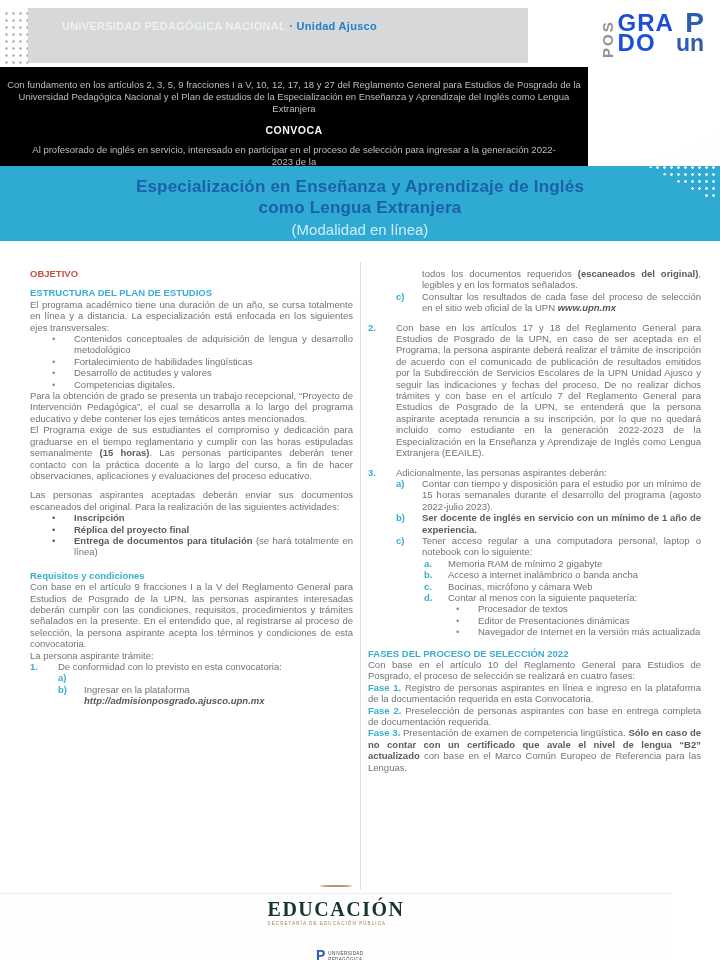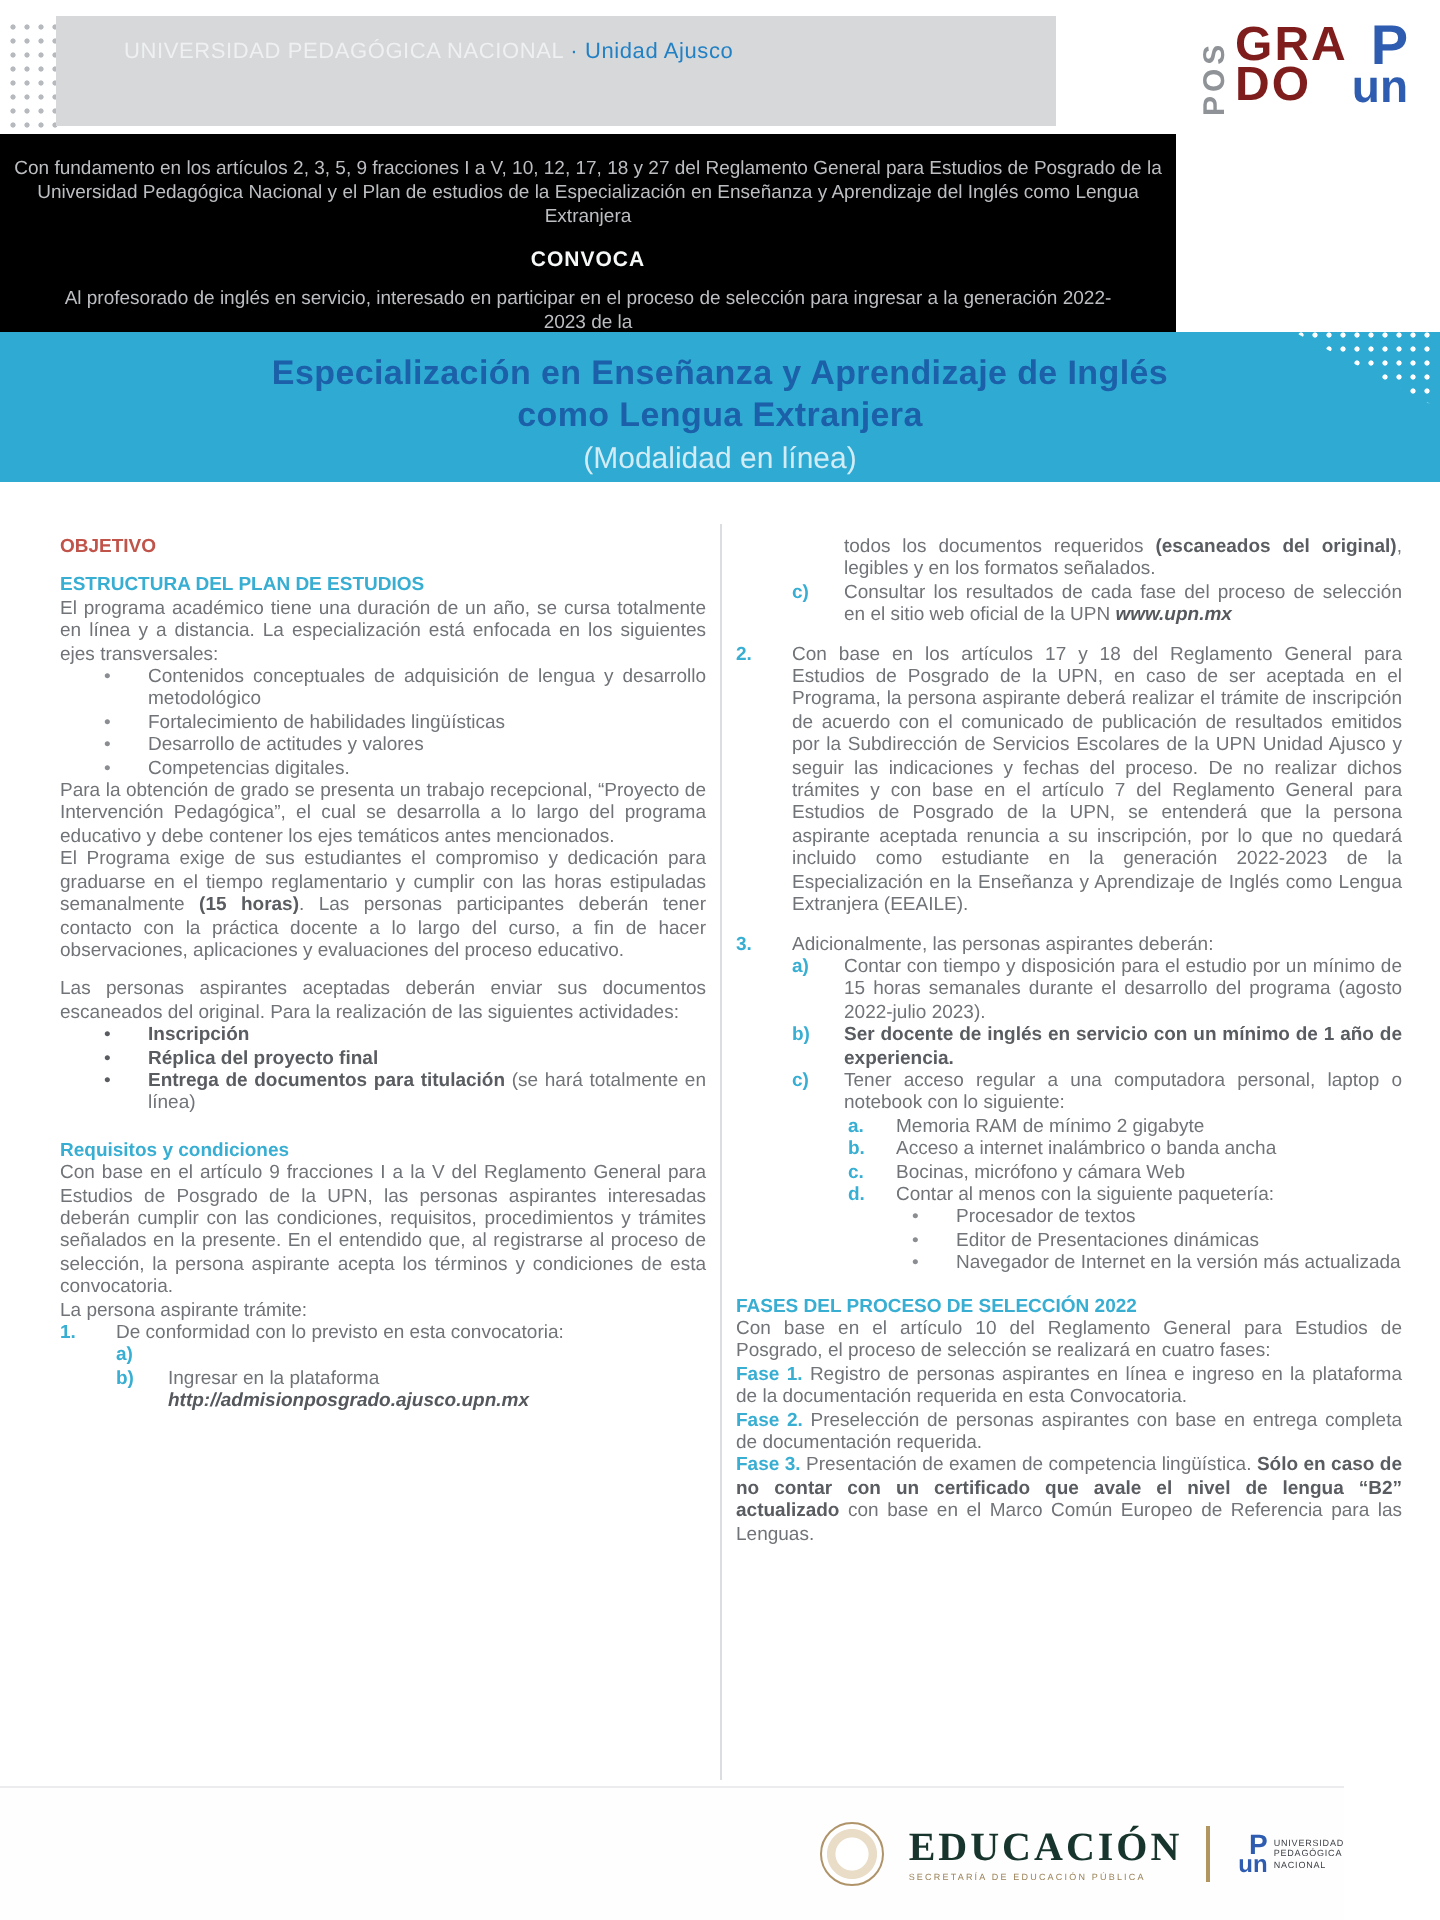--- a/index.html
+++ b/index.html
@@ -9,28 +9,28 @@
 
   
   .dots { background-image: radial-gradient(circle, var(--dc) 1.1px, transparent 1.5px); background-size:7px 7px; }
   .dots-left  { position:absolute; left:3px; top:10px; width:28px; height:94px; --dc:#b6b9bd; }
   .dots-right { position:absolute; right:3px; top:129px; width:70px; height:74px; --dc:#ffffff; clip-path:polygon(100% 0, 0 50%, 100% 100%); z-index:5; }
 
   
   .silver-band { position:absolute; left:28px; top:8px; width:692px; height:55px; background:#d6d8da; padding:7px 0 0 34px; }
   .h-title { font-size:21px; font-weight:800; letter-spacing:.5px; color:#9aa0a7; }
   .h-title .year { color:#2a72b8; }
-  .h-univ { margin-top:5px; font-size:11px; font-weight:400; letter-spacing:.3px; color:#eef0f1; }
+  .h-univ { margin-top:5px; font-size:11px; font-weight:700; letter-spacing:.3px; color:#eef0f1; }
   .h-univ .sep { color:#2280c4; }
   .h-univ .campus { color:#2280c4; }
 
   
   .logo-box { position:absolute; right:0; top:0; width:192px; height:65px; background:#ffffff; display:flex; align-items:center; justify-content:flex-end; padding-right:16px; z-index:4; }
   .pos-vert { writing-mode:vertical-rl; transform:rotate(180deg); font-size:15px; font-weight:800; color:#8f9397; letter-spacing:2px; height:50px; margin-right:2px; }
-  .grado { display:flex; flex-direction:column; font-size:24px; font-weight:800; color:#7f1d1d; line-height:20px; letter-spacing:1px; }
+  .grado { display:flex; flex-direction:column; font-size:24px; font-weight:800; color:#1d4ed8; line-height:20px; letter-spacing:1px; }
   .upn-mono { display:flex; flex-direction:column; align-items:flex-end; color:#2e5cb0; font-weight:800; margin-left:2px; }
   .upn-mono .mp  { font-size:28px; line-height:20px; }
   .upn-mono .mun { font-size:23px; line-height:20px; }
 
   
   .gray-band { position:absolute; left:0; top:67px; width:588px; height:99px; background:#000000; text-align:center; padding-top:12px; }
   .legal { max-width:610px; margin:0 auto; font-size:9.5px; line-height:12px; color:#bcbec2; }
   .convoca { margin-top:9px; font-size:10.5px; font-weight:700; letter-spacing:.5px; color:#f6f7f7; }
   .audience { max-width:540px; margin:8px auto 0; font-size:9.5px; line-height:12px; color:#bcbec2; }
 
@@ -59,21 +59,21 @@
   .bb .m { color:#595c60; }
   .num > .m { width:28px; }
   .sub { padding-left:28px; }
   .sub > .m { width:26px; }
   .spec { padding-left:56px; }
   .spec > .m { width:24px; }
   .soft { padding-left:88px; }
   .soft > .m { width:22px; color:#8a8d91; font-weight:400; }
 
   
-  .footer { position:absolute; left:0; top:893px; width:672px; height:67px; background:#fefefe; border-top:1px solid #ececee; display:flex; align-items:center; justify-content:flex-end; gap:12px; }
+  .footer { position:absolute; left:0; top:893px; width:672px; height:67px; background:#fefefe; border-top:1px solid #ececee; display:flex; align-items:center; justify-content:center; gap:12px;flex-direction:column; }
   .seal { width:32px; height:32px; border-radius:50%; border:1.5px solid #b09469; background:radial-gradient(circle, #ffffff 38%, #e9ddc7 40% 58%, #ffffff 60%); }
   .edu-block { text-align:left; }
   .edu-word { font-family:"Liberation Serif", serif; font-size:20px; font-weight:700; letter-spacing:1.5px; color:#17352c; line-height:20px; }
   .edu-sub { font-size:4.5px; letter-spacing:1.1px; color:#9a8258; margin-top:2px; }
   .gold-div { width:2px; height:28px; background:#b1965f; }
   .upn-mini { display:flex; align-items:center; gap:3px; }
   .upn-mini .upn-mono .mp  { font-size:14px; line-height:10px; }
   .upn-mini .upn-mono .mun { font-size:12px; line-height:10px; }
   .upn-mini-text { font-size:4.5px; line-height:5.5px; color:#3c3f45; letter-spacing:.4px; }
 </style>

